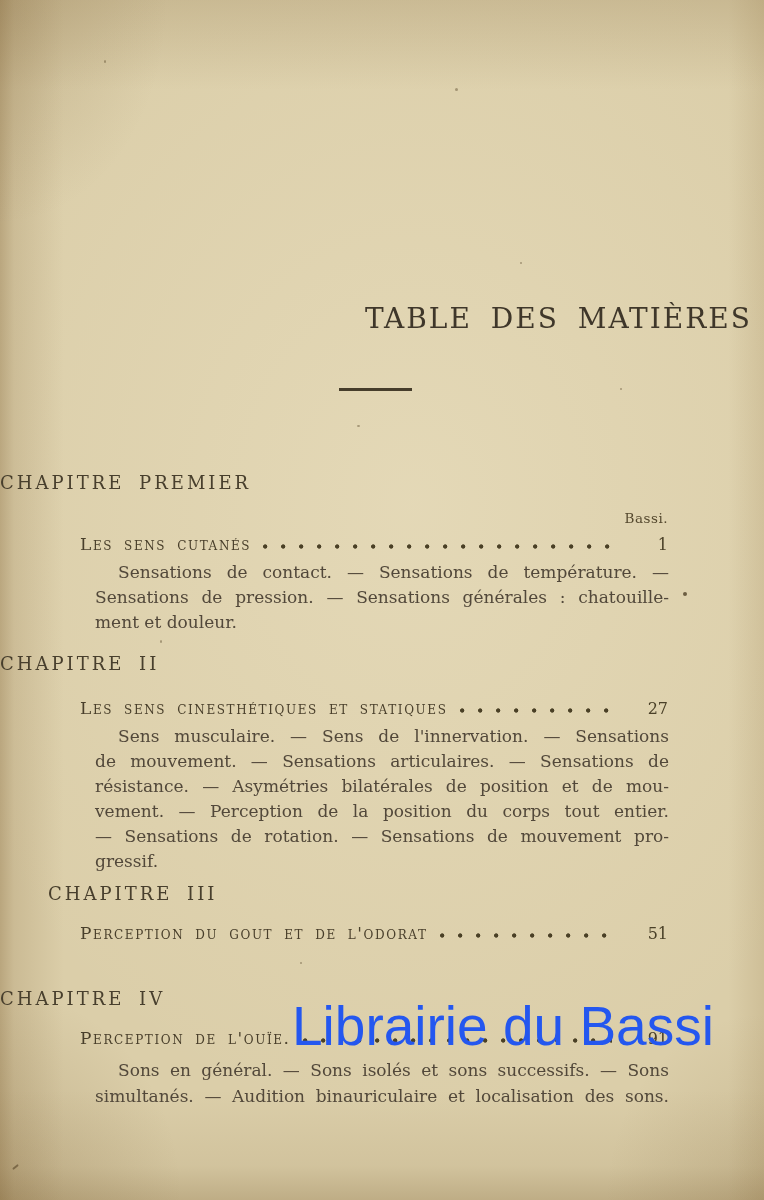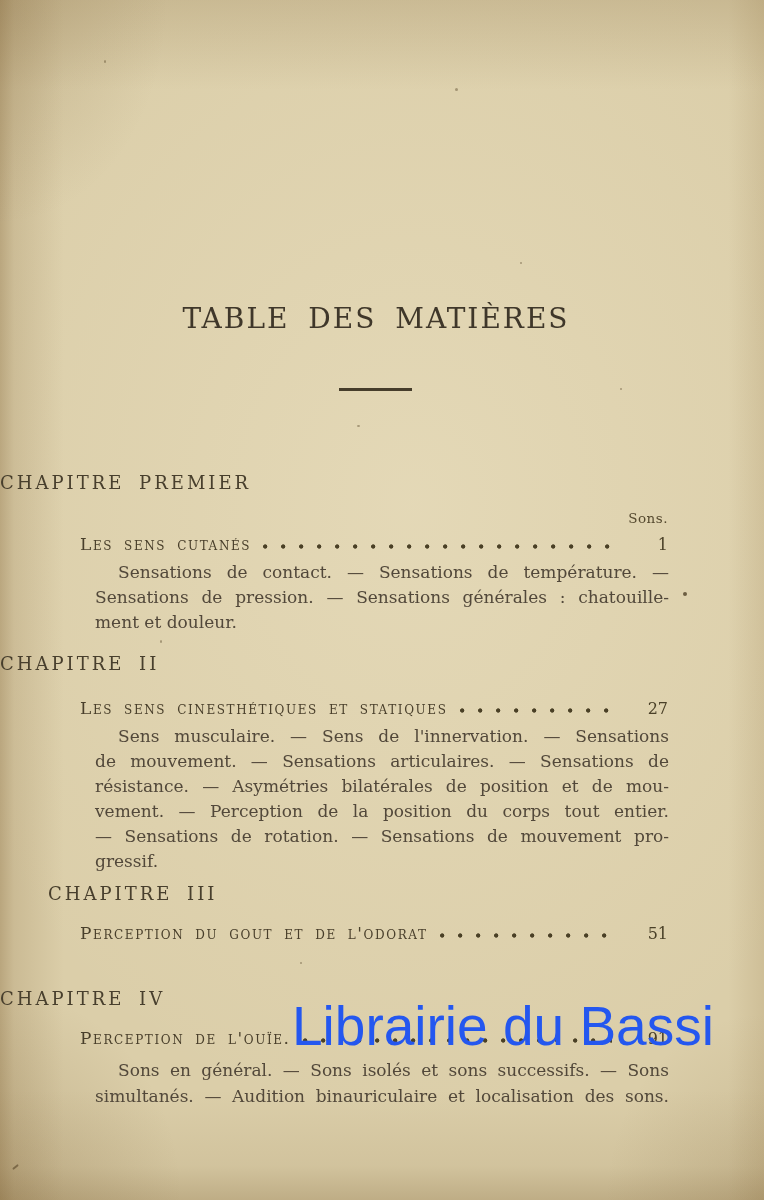--- a/index.html
+++ b/index.html
@@ -29,21 +29,21 @@
   .s1{left:683px;top:592px;width:4px;height:4px;background:rgba(70,55,30,.75);}
   .s2{left:455px;top:88px;width:3px;height:3px;}
   .s3{left:357px;top:425px;width:3px;height:2px;}
   .s4{left:160px;top:640px;width:2px;height:3px;}
   .s5{left:520px;top:262px;width:2px;height:2px;}
   .s6{left:620px;top:388px;width:2px;height:2px;}
   .s7{left:104px;top:60px;width:2px;height:3px;}
   .s8{left:12px;top:1166px;width:7px;height:2px;border-radius:1px;transform:rotate(-40deg);background:rgba(80,62,35,.55);}
   .s9{left:300px;top:962px;width:2px;height:2px;}
   #title{
-    position:absolute;left:0;top:302px;width:752px;text-align:center;
+    position:absolute;left:0;top:302px;width:752px;text-align:right;
     font-size:28px;letter-spacing:2px;word-spacing:8px;color:#3f372a;font-weight:500;
   }
   #title-rule{position:absolute;left:339px;top:388px;width:73px;height:3px;background:#463d2b;}
   .chapter-heading{
     position:absolute;left:0;width:752px;
     font-size:18px;letter-spacing:3px;word-spacing:6px;color:#483f2d;
   }
   #ch0-h{top:472px;}
   #ch1-h{top:653px;}
   #ch2-h{top:883px;padding-left:48px;}
@@ -101,21 +101,21 @@
   <span class="speck s5"></span>
   <span class="speck s6"></span>
   <span class="speck s7"></span>
   <span class="speck s8"></span>
   <span class="speck s9"></span>
 
   <div id="title">TABLE DES MATIÈRES</div>
   <div id="title-rule"></div>
 
   <div id="ch0-h" class="chapter-heading">CHAPITRE PREMIER</div>
-  <div id="page-col-label">Sons.</div>
+  <div id="page-col-label">Bassi.</div>
   <div id="entry0" class="toc-entry">
     <span class="entry-label">Les sens cutanés</span>
     <span class="leader"></span>
     <span class="entry-page">1</span>
   </div>
   <div id="desc0" class="desc">
     <div class="dline jl first">Sensations de contact. — Sensations de température. —</div>
     <div class="dline jl">Sensations de pression. — Sensations générales : chatouille-</div>
     <div class="dline">ment et douleur.</div>
   </div>

